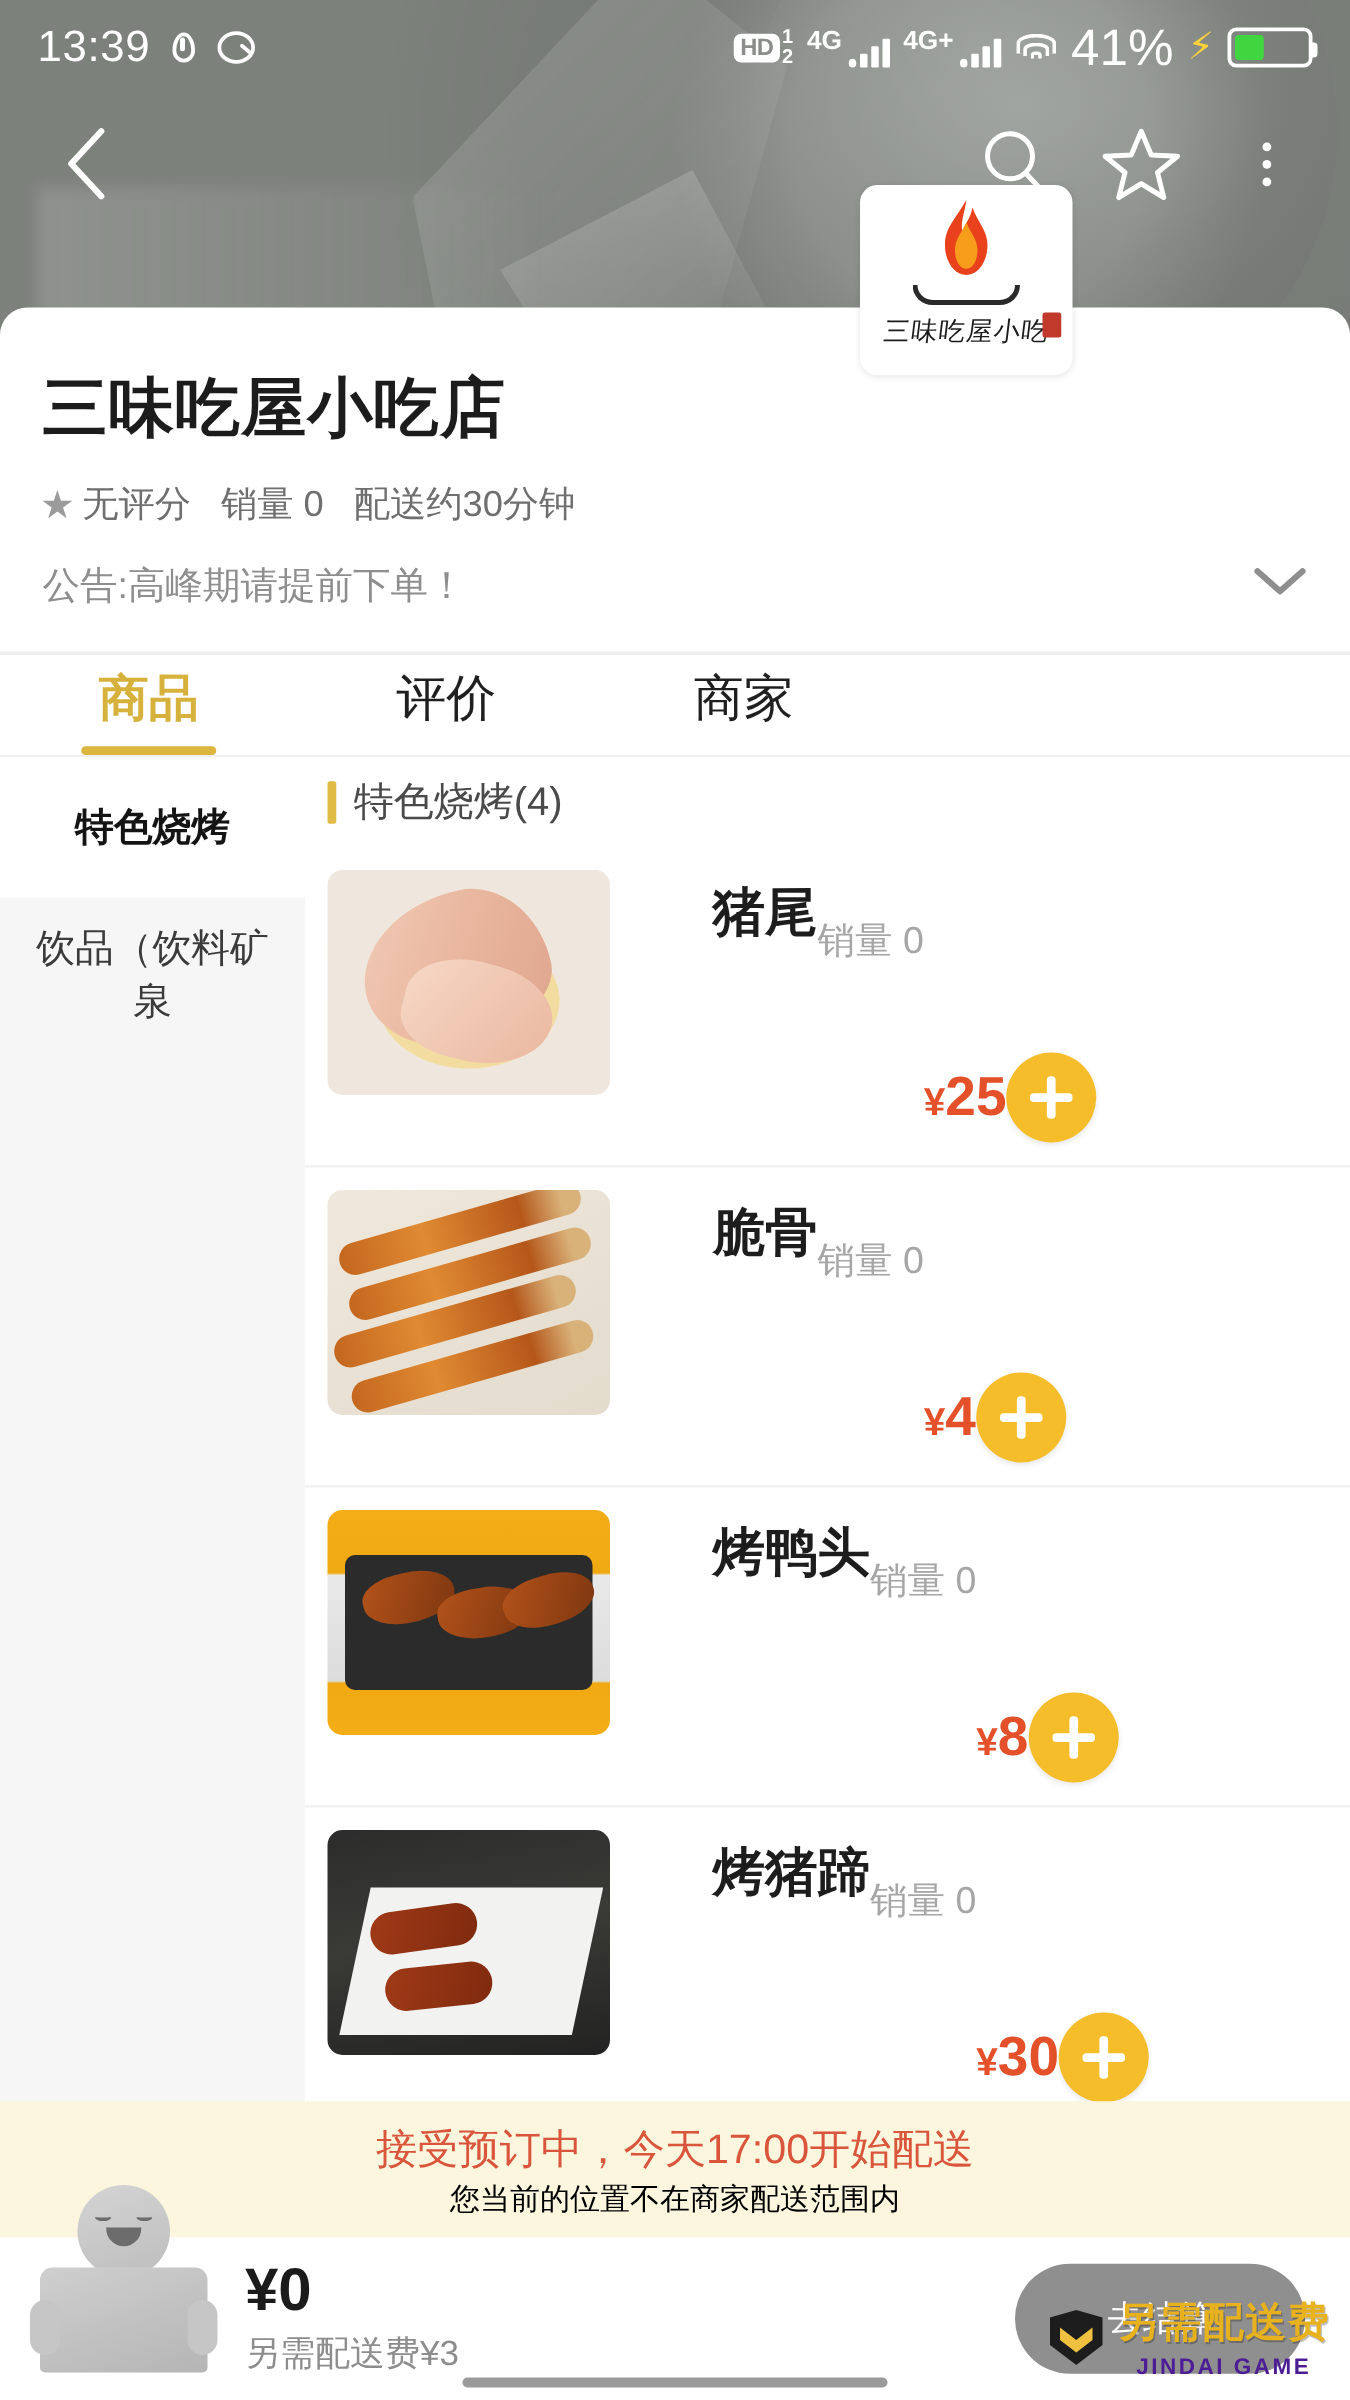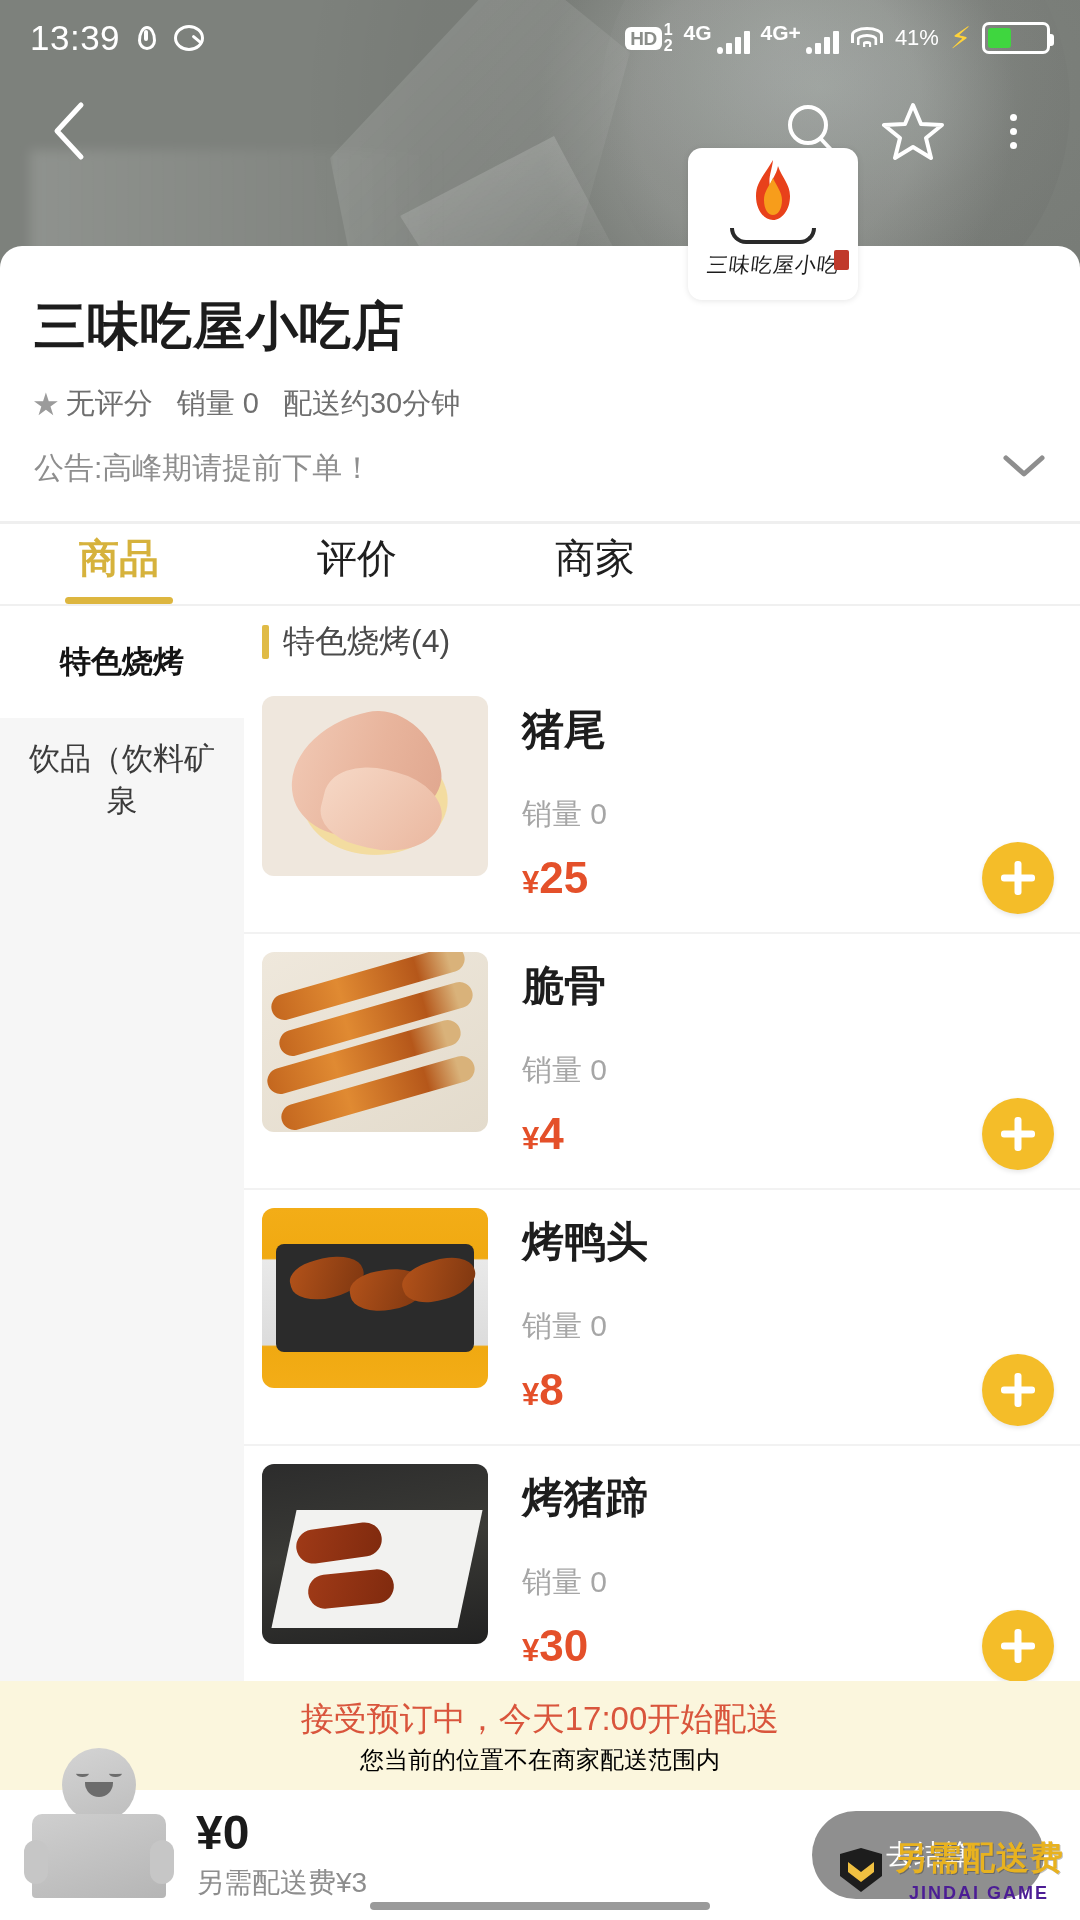--- a/index.html
+++ b/index.html
@@ -78,21 +78,21 @@
   .bars i{ display:block; width:6px; background:#fff; border-radius:1px; }
   .bars i:nth-child(1){ height:7px; border-radius:50%; }
   .bars i:nth-child(2){ height:11px; }
   .bars i:nth-child(3){ height:17px; }
   .bars i:nth-child(4){ height:23px; }
   .wifi{ position:relative; width:34px; height:26px; }
   .wifi span{ position:absolute; left:50%; border:3px solid #fff; border-bottom:none; border-radius:50% 50% 0 0; transform:translateX(-50%);}
   .wifi span:nth-child(1){ width:32px; height:16px; top:2px;}
   .wifi span:nth-child(2){ width:21px; height:11px; top:9px;}
   .wifi span:nth-child(3){ width:9px; height:6px; top:16px; border-radius:50% 50% 0 0;}
-  .batt-pct{ font-size:22px; }
+  .batt-pct{ font-size:41px; }
   .bolt{ color:#ffd23a; font-size:30px; line-height:1; }
   .batt{
     width:68px; height:32px; border:3px solid #fff; border-radius:7px; position:relative; padding:3px;
   }
   .batt:after{ content:""; position:absolute; right:-7px; top:9px; width:5px; height:12px; background:#fff; border-radius:0 3px 3px 0;}
   .batt i{ display:block; height:100%; background:#3fd63f; border-radius:3px; }
 
   
   .navbar{
     position:absolute; left:0; top:76px; width:1080px; height:110px;
@@ -185,21 +185,21 @@
   }
   .group-bar{ width:7px; height:34px; background:#e0bb46; border-radius:2px; display:block; }
 
   .item{
     display:flex; padding:18px 26px 18px 18px; border-bottom:2px solid #f2f2f2;
     height:218px; box-sizing:content-box;
   }
   .thumb{
     width:226px; height:180px; border-radius:12px; flex-shrink:0; overflow:hidden; position:relative;
   }
-  .info{ flex:1; padding-left:34px; display:flex; flex-direction:column; }
+  .info{ flex:1; padding-left:34px; display:flex; flex-direction:row;margin-left:48px; }
   .p-name{ font-size:42px; font-weight:700; color:#1d1d1d; margin-top:6px; }
   .p-sales{ font-size:30px; color:#a6a6a6; margin-top:36px; }
   .p-bottom{ margin-top:auto; display:flex; align-items:center; }
   .p-price{ font-size:44px; color:#e4502a; font-weight:700; }
   .p-price .y{ font-size:31px; }
   .addbtn{
     margin-left:auto; width:72px; height:72px; border-radius:50%;
     background:#f4bd29; position:relative; flex-shrink:0;
     box-shadow:0 2px 5px rgba(0,0,0,0.10);
   }

